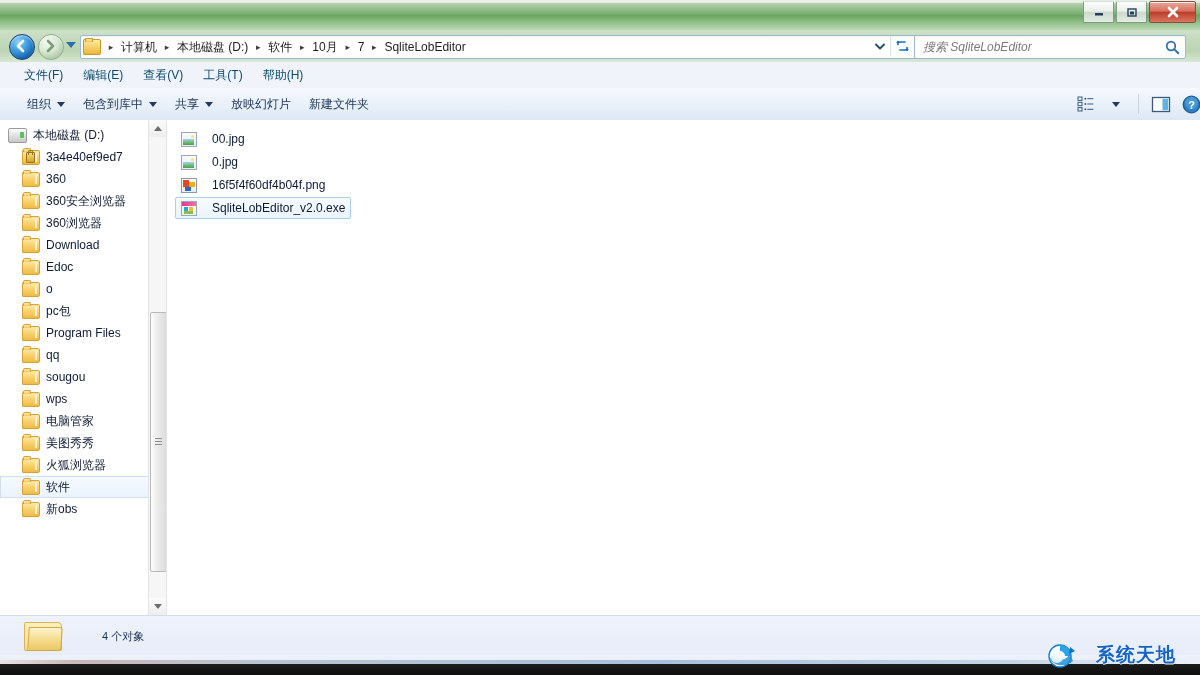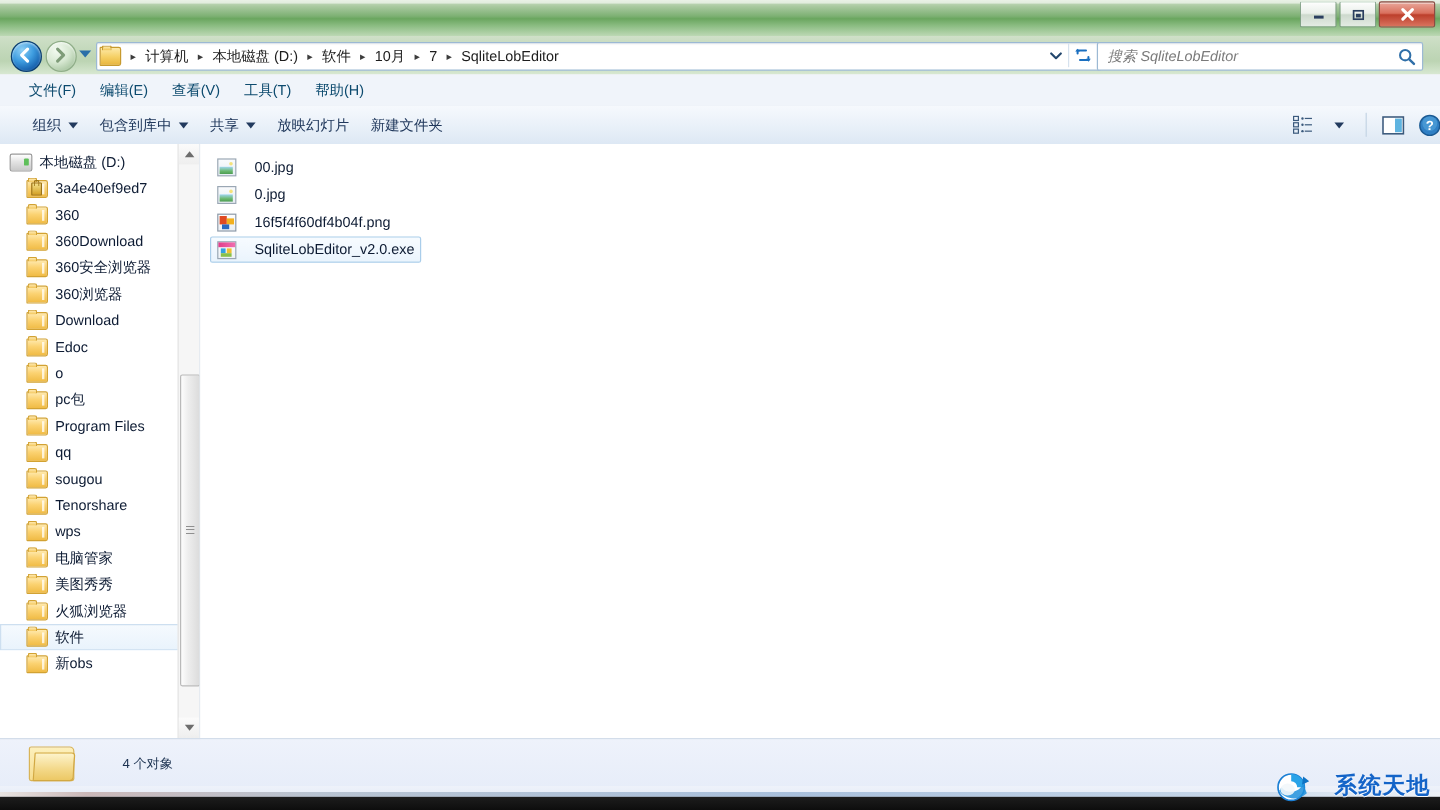--- a/index.html
+++ b/index.html
@@ -348,21 +348,21 @@
   .detfolder .front {
     position:absolute; left:6px; top:7px; width:32px; height:22px;
     background: linear-gradient(180deg,#fdf3cb 0%, #f3d888 60%, #ecc865 100%);
     border: 1px solid #d2a842; border-radius: 1px 3px 3px 1px;
     transform: skewX(-4deg);
   }
   .dettext { margin-left: 38px; font-size: 11px; color: #1b3150; }
 
   
   .watermark {
-    position: absolute; right: 8px; bottom: 6px;
+    position: absolute; right: 24px; bottom: 6px;
     display: flex; align-items: center; gap: 20px;
     z-index: 50;
   }
   .wm-text {
     font-size: 19px; font-weight: bold; color: #1464c8;
     font-family: "DejaVu Sans", sans-serif;
     letter-spacing: 1px;
     text-shadow: 0 1px 0 rgba(255,255,255,.9);
   }
 
@@ -541,24 +541,20 @@
               <span class="lockbadge"></span>
             </span>
           <span class="lbl">3a4e40ef9ed7</span>
         </div>
 
         <div class="navitem">
           <span class="ico-folder"></span>
           <span class="lbl">360</span>
         </div>
 
-        <div class="navitem">
-          <span class="ico-folder"></span>
-          <span class="lbl">360Download</span>
-        </div>
 
         <div class="navitem">
           <span class="ico-folder"></span>
           <span class="lbl">360安全浏览器</span>
         </div>
 
         <div class="navitem">
           <span class="ico-folder"></span>
           <span class="lbl">360浏览器</span>
         </div>
@@ -592,24 +588,20 @@
           <span class="ico-folder"></span>
           <span class="lbl">qq</span>
         </div>
 
 
         <div class="navitem">
           <span class="ico-folder"></span>
           <span class="lbl">sougou</span>
         </div>
 
-        <div class="navitem">
-          <span class="ico-folder"></span>
-          <span class="lbl">Tenorshare</span>
-        </div>
 
         <div class="navitem">
           <span class="ico-folder"></span>
           <span class="lbl">wps</span>
         </div>
 
         <div class="navitem">
           <span class="ico-folder"></span>
           <span class="lbl">电脑管家</span>
         </div>

